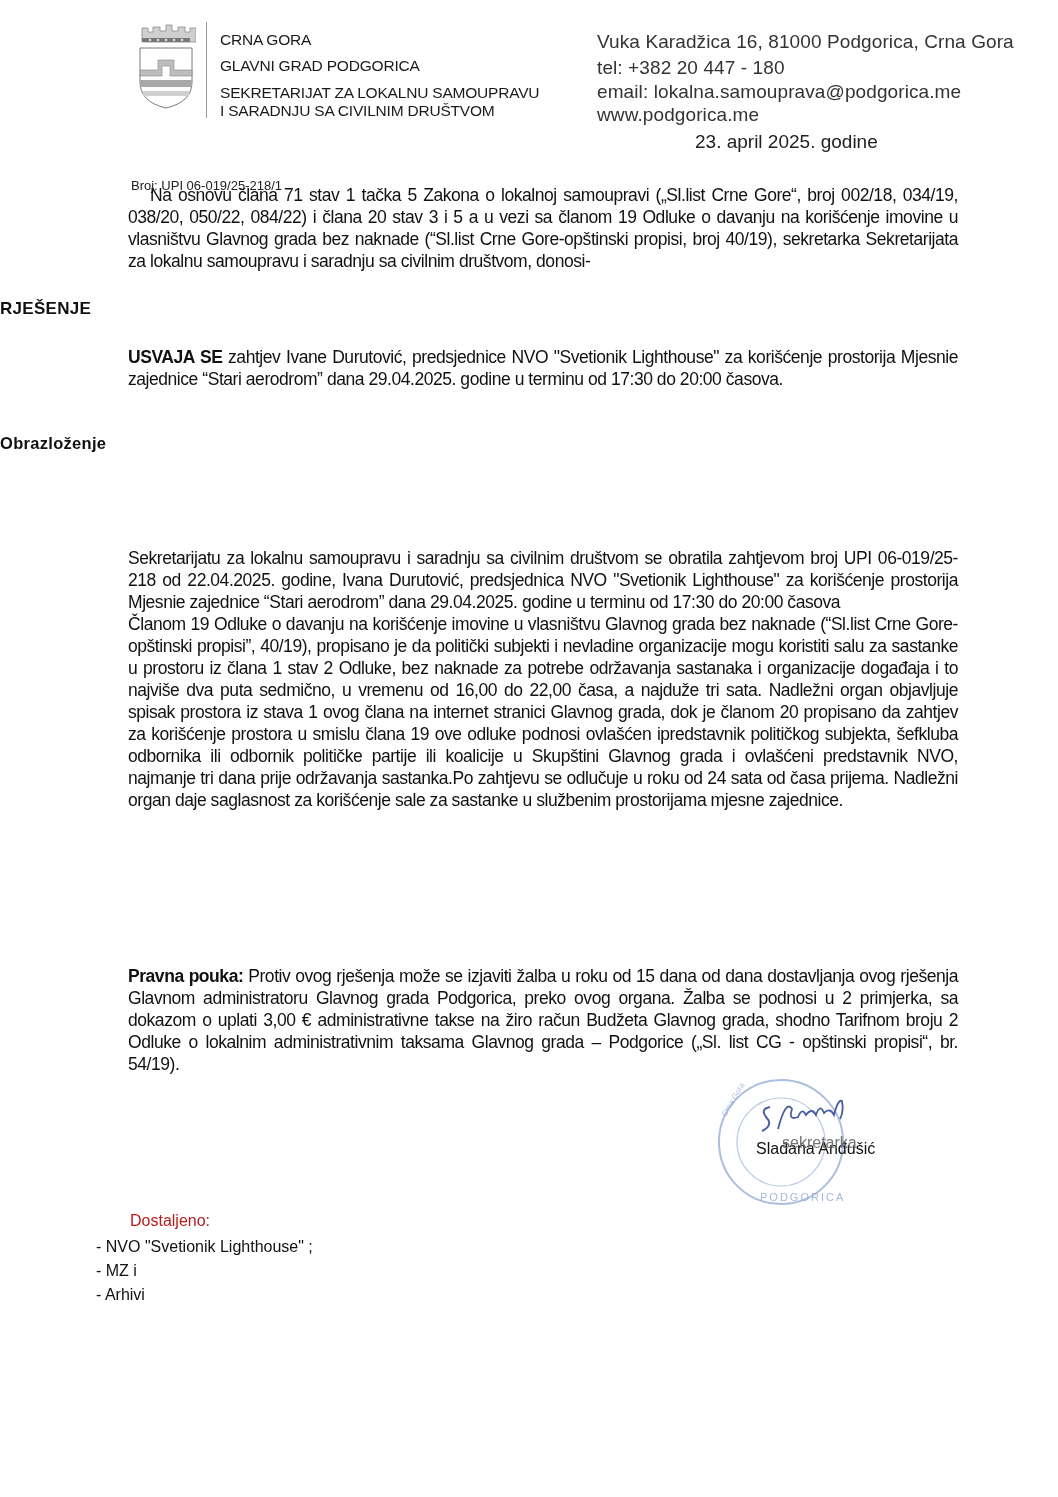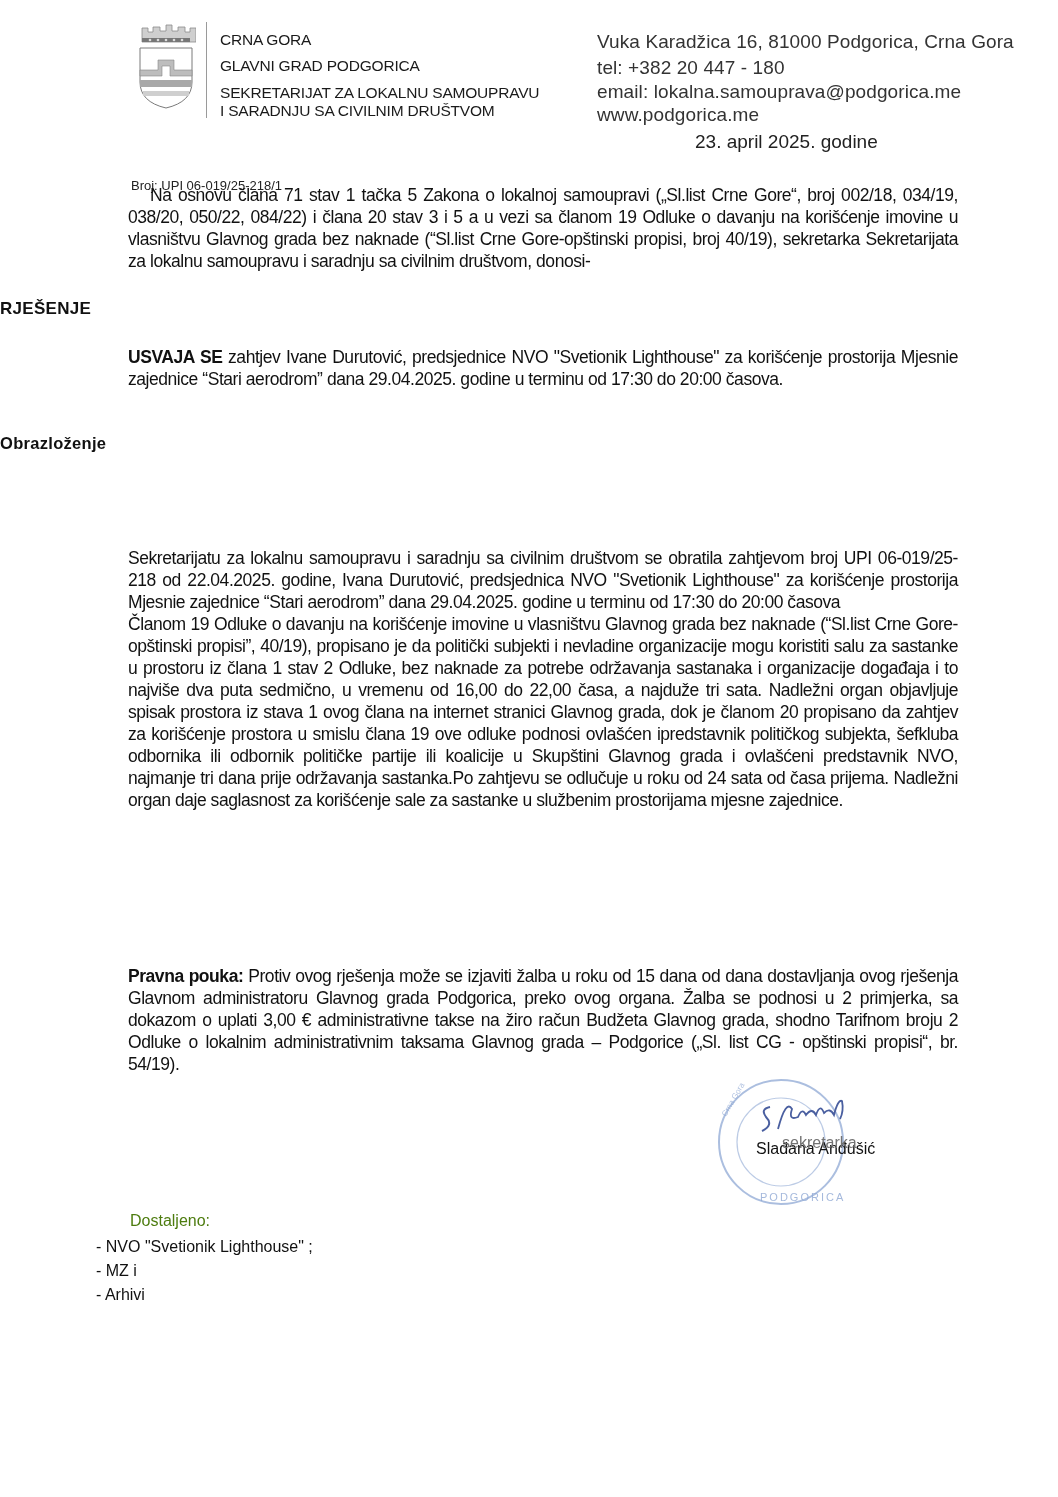--- a/index.html
+++ b/index.html
@@ -25,21 +25,21 @@
   .indent { text-indent: 22px; }
   .center-title { position: absolute; left: 0; width: 966px; text-align: left;
     font-family: "Liberation Sans", "DejaVu Sans", sans-serif; font-size: 17px; font-weight: bold; letter-spacing: 0.3px; color: #111; }
   .b { font-weight: bold; }
 
   #stamp { position: absolute; left: 706px; top: 1077px; width: 150px; height: 130px; }
   #signature { position: absolute; left: 756px; top: 1097px; width: 110px; height: 40px; }
   #sig-name { position: absolute; left: 756px; top: 1140px; font-size: 16px; color: #111; }
   #sig-title { position: absolute; left: 782px; top: 1134px; font-size: 16px; color: #737373; }
 
-  #dost-label { position: absolute; left: 130px; top: 1212px; font-size: 16px; color: #4d7c0f; }
+  #dost-label { position: absolute; left: 130px; top: 1212px; font-size: 16px; color: #b91c1c; }
   .dost-item { position: absolute; left: 96px; font-size: 16px; color: #111; }
 </style>
 </head>
 <body>
 
 <svg id="logo" viewBox="0 0 60 88">
 
   <path d="M6 6 h6 v4 h5 v-5 h7 v4 h6 v-6 h6 v6 h6 v-4 h7 v5 h5 v-4 h6 v14 h-54 z" fill="#cfcfcf" stroke="#8a8a8a" stroke-width="0.8"></path>
   <rect x="6" y="16" width="48" height="4" fill="#777"></rect>
   <circle cx="14" cy="18" r="1.3" fill="#ddd"></circle>

